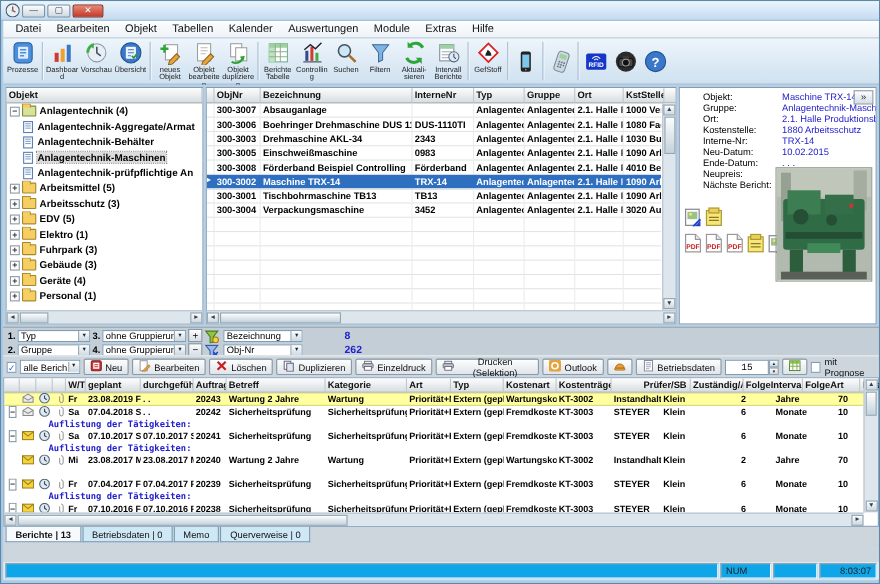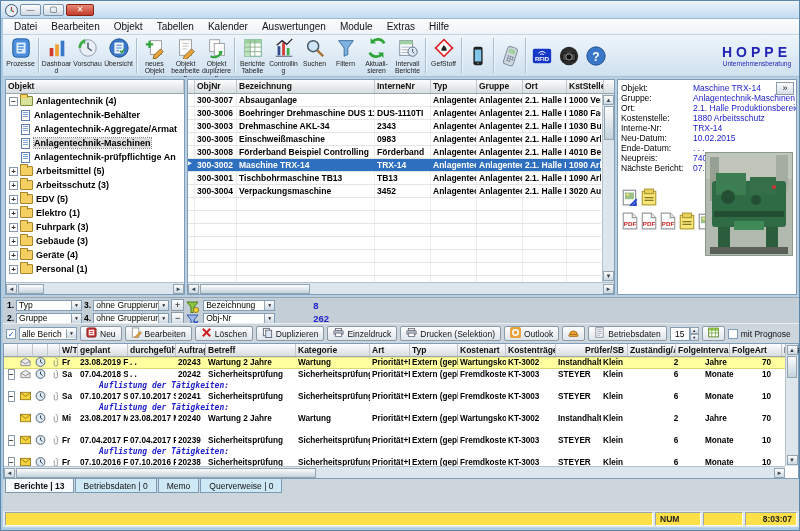--- a/index.html
+++ b/index.html
@@ -58,21 +58,21 @@
   .trow.sel{background:#2e6fc0;}
   .trow.sel .tc{color:#fff;border-right-color:#2e6fc0;}
   .vscroll{position:absolute;right:0;top:14px;bottom:12px;width:12px;background:#dde6ec;border-left:1px solid #b5c2cc;}
   .hscroll{position:absolute;left:0;right:0;bottom:0;height:12px;background:#dde6ec;border-top:1px solid #b5c2cc;display:flex;align-items:center;}
   .sarrow{width:11px;height:10px;background:linear-gradient(#fdfdfd,#cdd8e0);border:1px solid #93a5b2;
     font-size:6px;line-height:9px;text-align:center;color:#33424f;}
   .sthumb{height:10px;background:linear-gradient(#fdfdfd,#c3d2dc);border:1px solid #93a5b2;width:40px;margin:0 1px;}
   .vscroll .sarrow{margin:1px auto;}
   .vscroll .sthumb{width:10px;height:34px;margin:1px auto;}
   
-  .drow{display:flex;font-size:8.5px;line-height:10px;padding-left:3px;}
+  .drow{display:flex;font-size:8.5px;line-height:10px;padding-left:21px;}
   .dlabel{width:72px;flex:0 0 72px;color:#000;}
   .dvalue{color:#2222cc;white-space:nowrap;overflow:hidden;}
   #detail-expand{position:absolute;right:2px;top:2px;width:18px;height:13px;border:1px solid #8a9aa8;
     background:linear-gradient(#fdfdfd,#d6dee5);font-size:9px;line-height:11px;text-align:center;color:#223;}
   #attach1,#attach2{position:absolute;left:4px;display:flex;gap:3px;}
   #attach1{top:108px;}
   #attach2{top:132px;}
   .aico svg{width:16px;height:18px;display:block;}
   #photo{position:absolute;right:3px;top:72px;width:88px;height:104px;border:1px solid #8a9a8a;}
   
@@ -89,48 +89,48 @@
   .ficon svg{width:13px;height:12px;}
   .fcount{font-size:9.5px;font-weight:bold;color:#2222cc;margin-left:38px;}
   
   #rtoolbar{position:absolute;left:2px;top:322px;width:796px;height:20px;background:#cdd6dd;border-top:1px solid #e8eef2;
     display:flex;align-items:center;padding:0 3px;gap:3px;}
   .chk{width:10px;height:10px;border:1px solid #7f9db9;background:#fff;font-size:8px;line-height:9px;text-align:center;color:#2255cc;}
   .rbtn{display:flex;align-items:center;gap:3px;height:15px;border:1px solid #8a9aa8;border-radius:2px;
     background:linear-gradient(#fdfdfd,#dfe5ea);font-size:8.5px;padding:0 5px;color:#111;}
   .rbtn svg{width:11px;height:11px;}
   .spin{display:flex;align-items:center;height:14px;}
-  .spinval{width:20px;height:14px;background:#fff;border:1px solid #7f9db9;font-size:8.5px;text-align:center;padding:1px 2px;}
+  .spinval{width:40px;height:14px;background:#fff;border:1px solid #7f9db9;font-size:8.5px;text-align:center;padding:1px 2px;font-family:Liberation Mono, monospace;}
   .spinbtns{display:flex;flex-direction:column;}
   .spinbtns div{width:9px;height:7px;border:1px solid #93a5b2;background:linear-gradient(#fdfdfd,#cdd8e0);
     font-size:4px;line-height:5px;text-align:center;color:#223;}
   .rlabel{font-size:8.5px;color:#111;}
   
   #grid{position:absolute;left:2px;top:342px;width:796px;height:136px;background:#fff;border:1px solid #7f9db9;}
   #grid .colhead{height:13px;}
   #grid-rows{position:absolute;left:0;right:13px;top:13px;bottom:12px;overflow:hidden;}
   .grow{display:flex;height:12px;align-items:center;}
   .grow.hl{background:#ffffa0;border-top:1px solid #e8e888;border-bottom:1px solid #d8d878;}
   .gc{font-size:8.2px;font-weight:bold;color:#000;padding:0 2px;white-space:nowrap;overflow:hidden;height:12px;line-height:12px;}
   .gc.center{text-align:center;}
   .gc.right{text-align:right;}
   .gsub{height:10px;font-family:"DejaVu Sans Mono",monospace;font-size:8px;font-weight:bold;color:#2222cc;
-    padding-left:95px;line-height:10px;white-space:nowrap;overflow:hidden;font-style:italic;}
+    padding-left:40px;line-height:10px;white-space:nowrap;overflow:hidden;}
   .gexp{width:9px;height:9px;border:1px solid #8a9aa8;background:#fff;font-size:8px;line-height:7px;text-align:center;color:#333;margin-left:2px;}
   .rowico svg{width:11px;height:10px;display:block;margin:0 auto;}
   #grid .vscroll{top:0px;bottom:12px;}
   
   #tabs{position:absolute;left:2px;top:478px;width:796px;height:16px;background:#cdd6dd;display:flex;align-items:flex-start;padding-left:2px;gap:1px;}
   .tab{height:14px;font-size:8.5px;padding:2px 8px 0 8px;border:1px solid #7a99b5;border-top:none;color:#111;background:#cfe8f5;}
   .tab.active{background:#f7fafc;font-weight:bold;}
   
   #gap{position:absolute;left:2px;top:494px;width:796px;height:16px;background:#cdd6dd;}
   #status{position:absolute;left:2px;top:510px;width:796px;height:16px;background:#e3e9ed;display:flex;gap:2px;padding:1px 2px;}
-  .scell{border:1px solid;border-color:#9aa5ad #fff #fff #9aa5ad;background:#fde047;font-size:8.5px;
-    padding:1px 4px;color:#222;white-space:nowrap;font-weight:bold;}
+  .scell{border:1px solid;border-color:#9aa5ad #fff #fff #9aa5ad;background:#0ea5e9;font-size:8.5px;
+    padding:1px 4px;color:#222;white-space:nowrap;}
   .scell.grow1{flex:1;}
 </style>
 </head>
 <body>
 
 <div id="win">
   <div id="titlebar">
     <span style="width:13px;height:13px;display:inline-block;">
       <svg viewBox="0 0 13 13" width="13" height="13">
           <circle cx="6.5" cy="6.5" r="6" fill="#e8f0f8" stroke="#456"></circle>
@@ -360,46 +360,42 @@
         </div>
         <div class="tbtn noicaption">
           <span class="tico">
             <svg viewBox="0 0 24 24">
               <circle cx="12" cy="12" r="10" fill="#3a77c9" stroke="#1d4e8f"></circle>
               <text x="12" y="17" font-size="13" fill="#fff" text-anchor="middle" font-weight="bold" font-family="sans-serif">?</text>
             </svg>
           </span>
         </div>
       </div>
-    <div id="brand">
-      <div id="brand-name">HOPPE</div>
-      <div id="brand-sub">Unternehmensberatung</div>
-    </div>
   </div>
 
   <div id="main">
     <div id="tree-panel" class="panel">
       <div class="colhead">
           <div class="hc" style="flex:1;">Objekt</div>
         </div>
       <div id="tree-list">
           <div class="titem">
             <span class="texp">−</span>
             <span class="ico-folder open"></span>
             <span class="tlabeltext">Anlagentechnik  (4)</span>
           </div>
           <div class="titem">
             <span class="tindent"></span>
             <span class="ico-doc"></span>
-            <span class="tlabeltext">Anlagentechnik-Behälter</span>
+            <span class="tlabeltext">Anlagentechnik-Aggregate/Armat</span>
           </div>
           <div class="titem">
             <span class="tindent"></span>
             <span class="ico-doc"></span>
-            <span class="tlabeltext">Anlagentechnik-Aggregate/Armat</span>
+            <span class="tlabeltext">Anlagentechnik-Behälter</span>
           </div>
           <div class="titem tsel">
             <span class="tindent"></span>
             <span class="ico-doc"></span>
             <span class="tlabeltext">Anlagentechnik-Maschinen</span>
           </div>
           <div class="titem">
             <span class="tindent"></span>
             <span class="ico-doc"></span>
             <span class="tlabeltext">Anlagentechnik-prüfpflichtige An</span>

